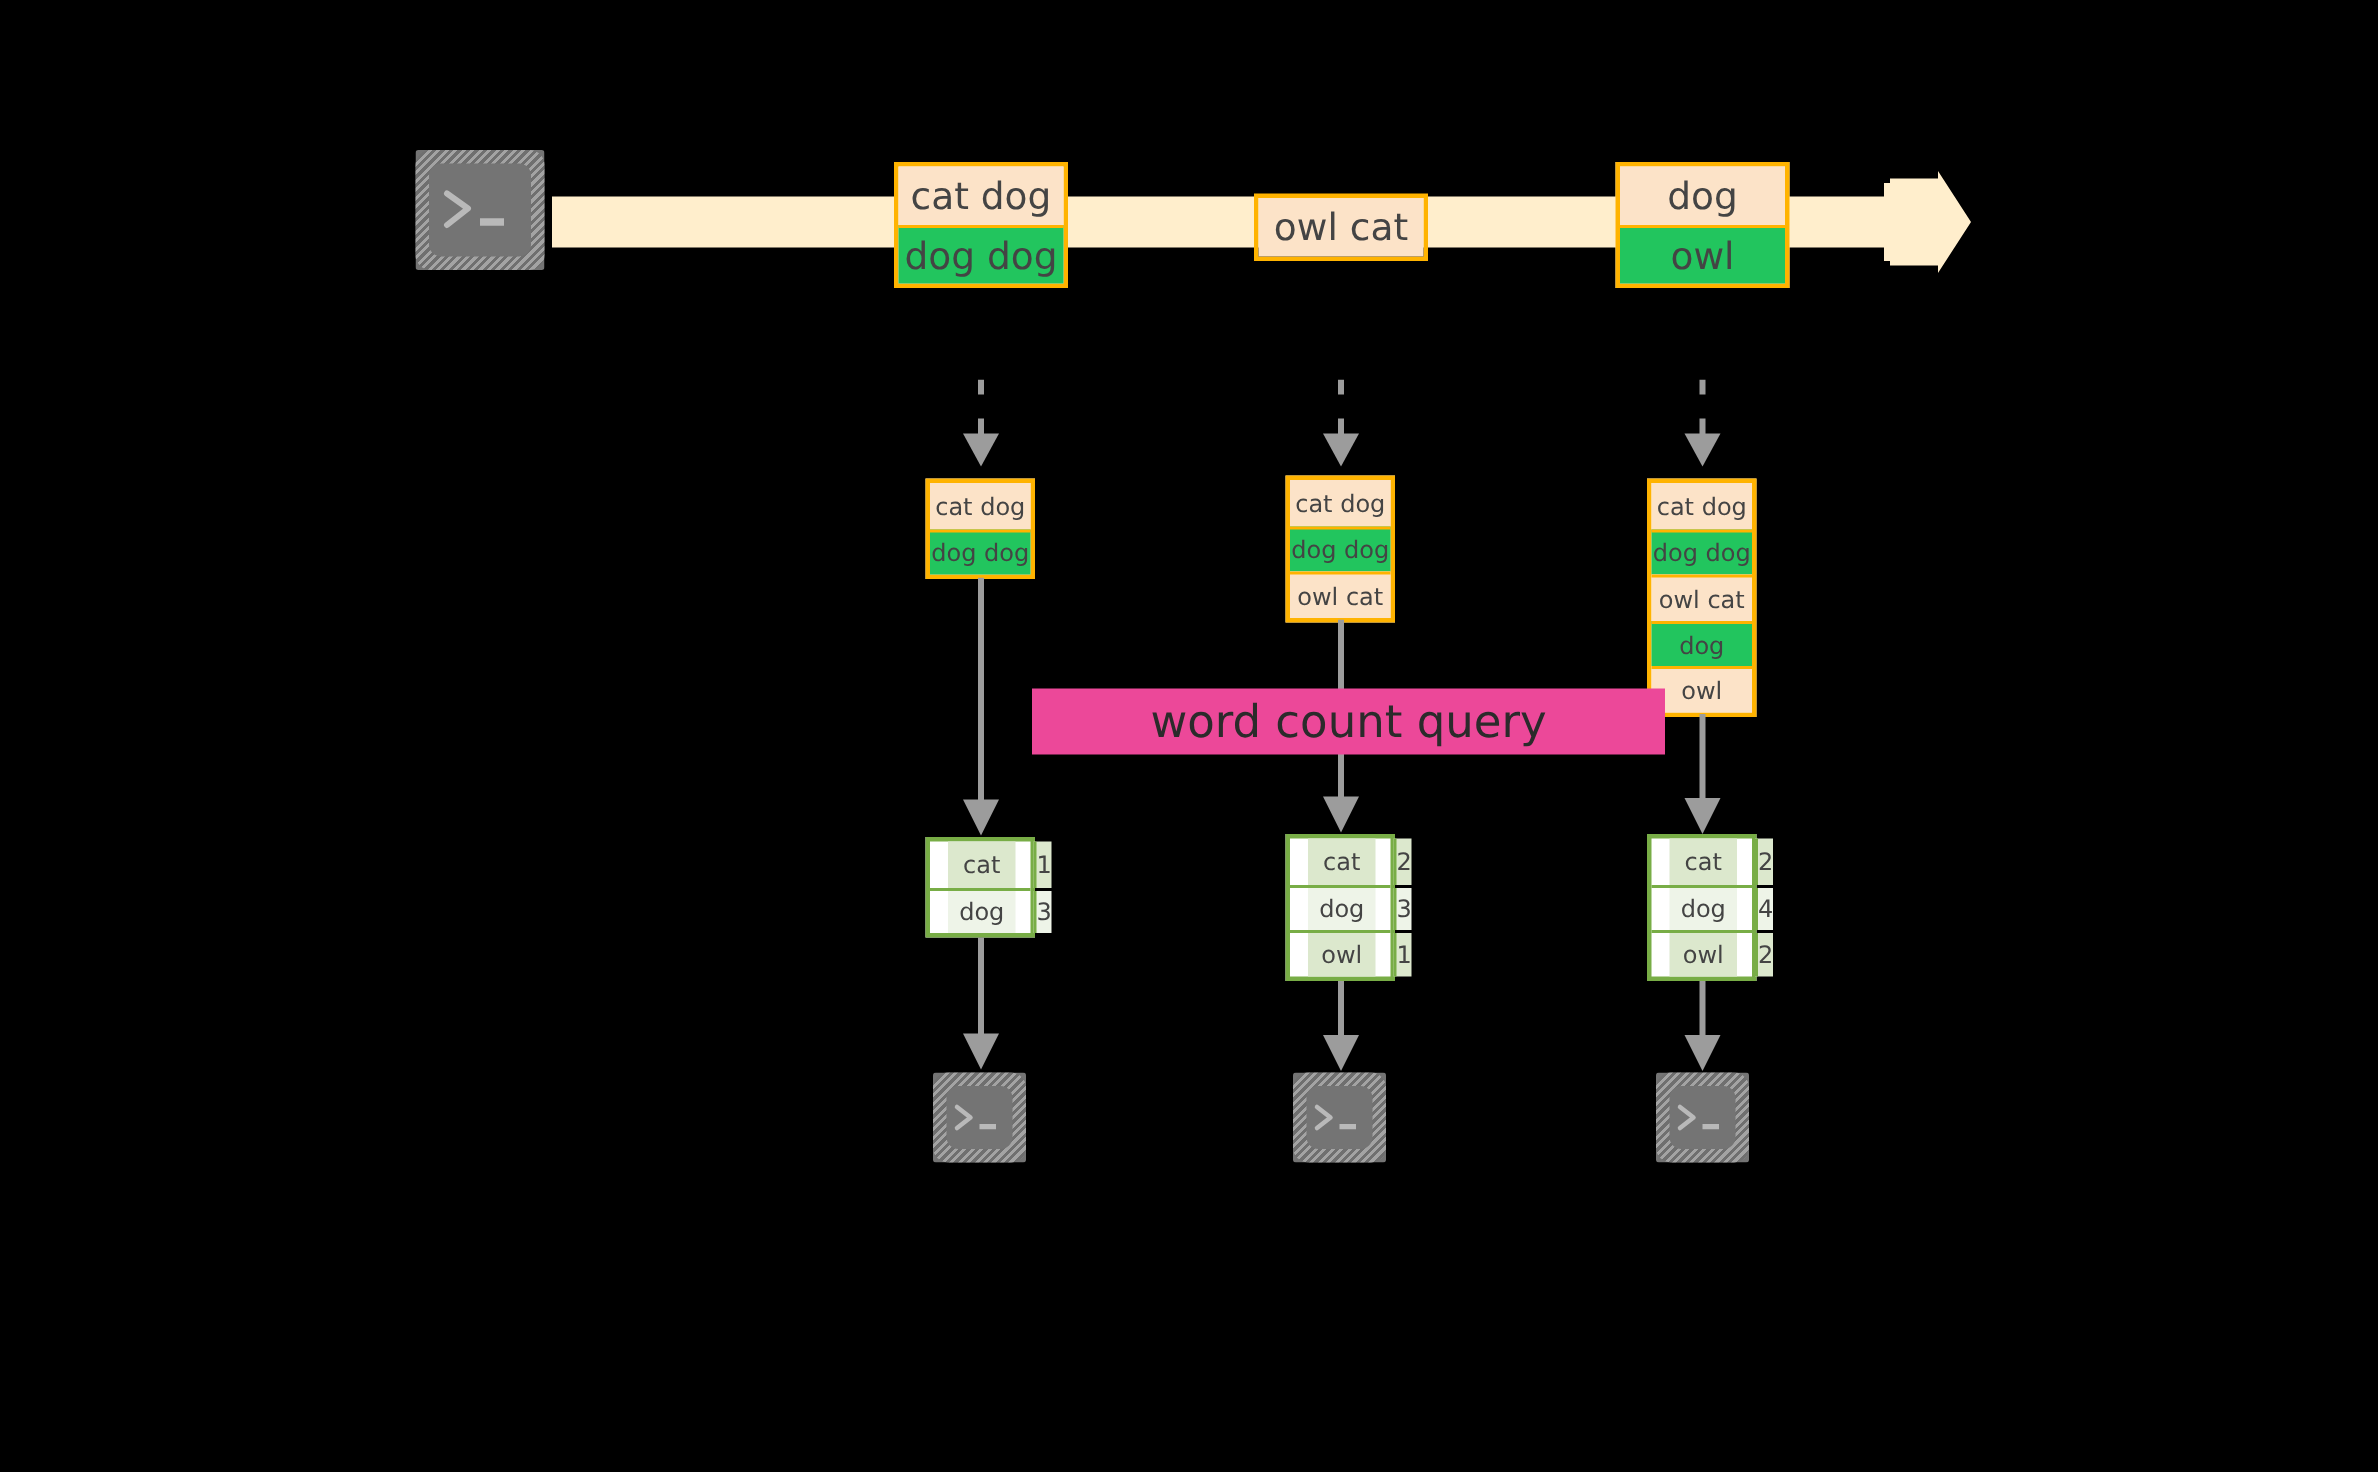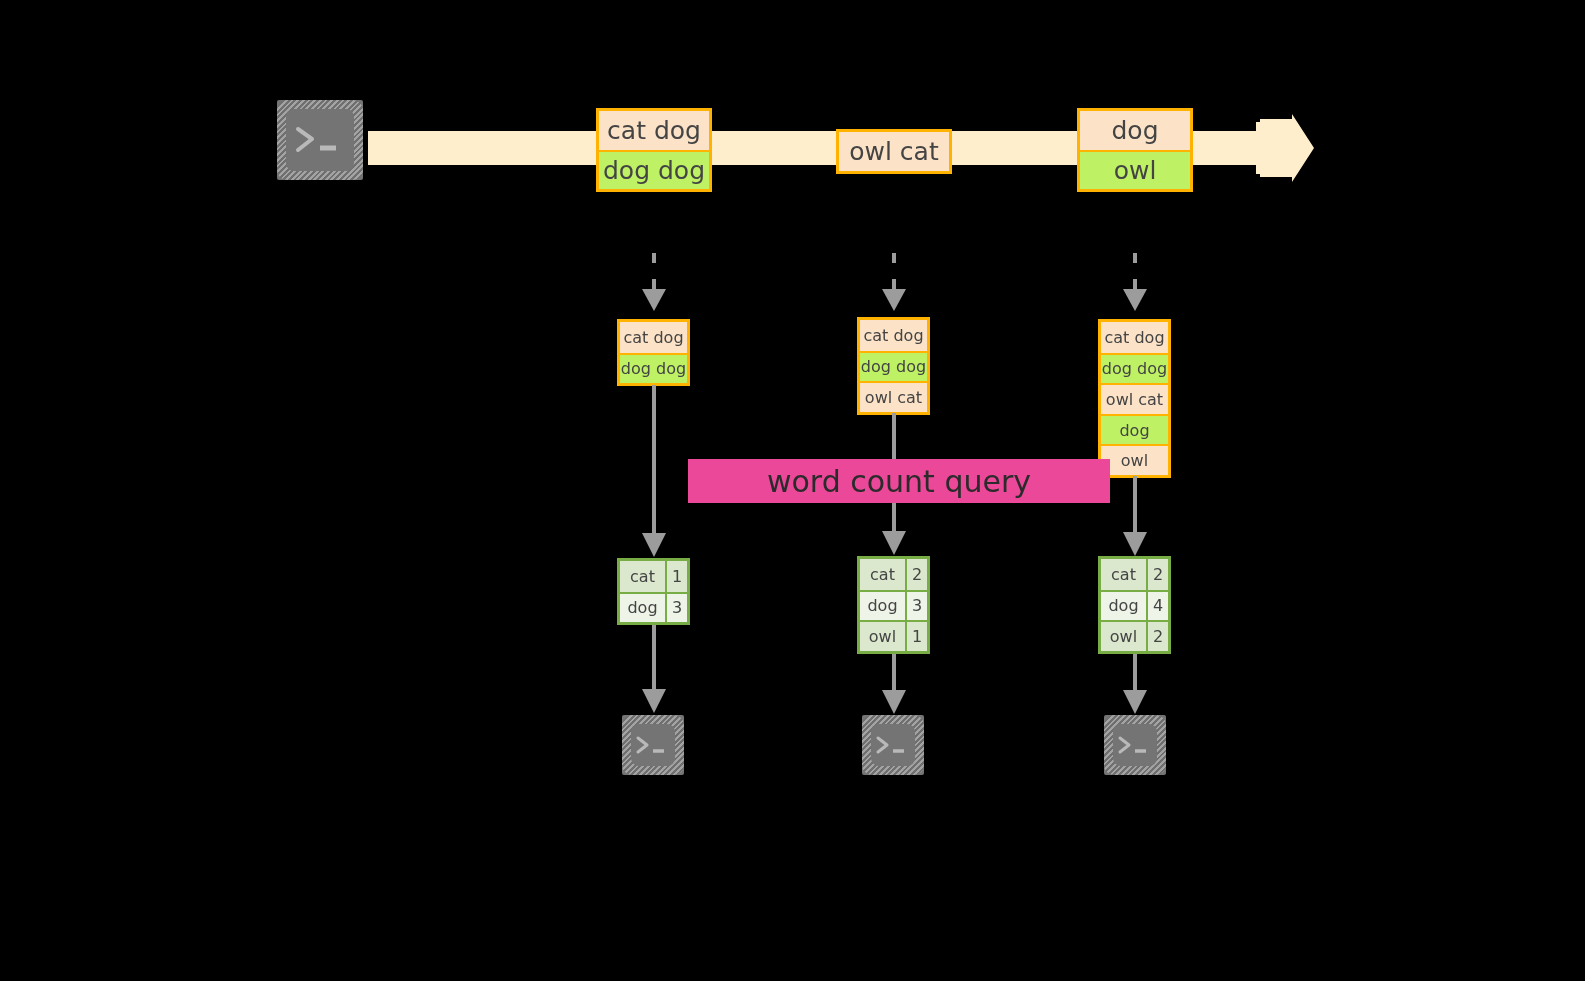--- a/index.html
+++ b/index.html
@@ -75,21 +75,21 @@
   .recbox.big { border-width: 3px; }
   .rec-row {
     box-sizing: border-box;
     display: flex;
     align-items: center;
     justify-content: center;
     color: #444444;
     white-space: nowrap;
   }
   .rec-row.shade { background: #fce3c8; }
-  .rec-row.plain { background: #bef264; }
+  .rec-row.plain { background: #22c55e; }
   .rec-row.sep { border-top: 2px solid #ffb300; }
 
   .recbox.big .rec-row { height: 39px; font-size: 25px; }
   .recbox.small .rec-row { height: 30.6px; font-size: 16px; }
 
   
   .gtable {
     position: absolute;
     box-sizing: border-box;
     border: 3px solid #78ad46;
@@ -103,20 +103,21 @@
     box-sizing: border-box;
   }
   .g-row.sep { border-top: 2px solid #78ad46; }
   .g-cell {
     box-sizing: border-box;
     display: flex;
     align-items: center;
     justify-content: center;
     font-size: 16px;
     color: #444444;
+    margin-left: 12px;
   }
   .g-cell.key { flex: 0 0 45px; }
   .g-cell.val { flex: 1 1 auto; border-left: 2px solid #78ad46; }
   .g-row.shade .g-cell { background: #dce8cd; }
   .g-row.plain .g-cell { background: #eef4e8; }
 
   
   .conn { position: absolute; }
 
   

